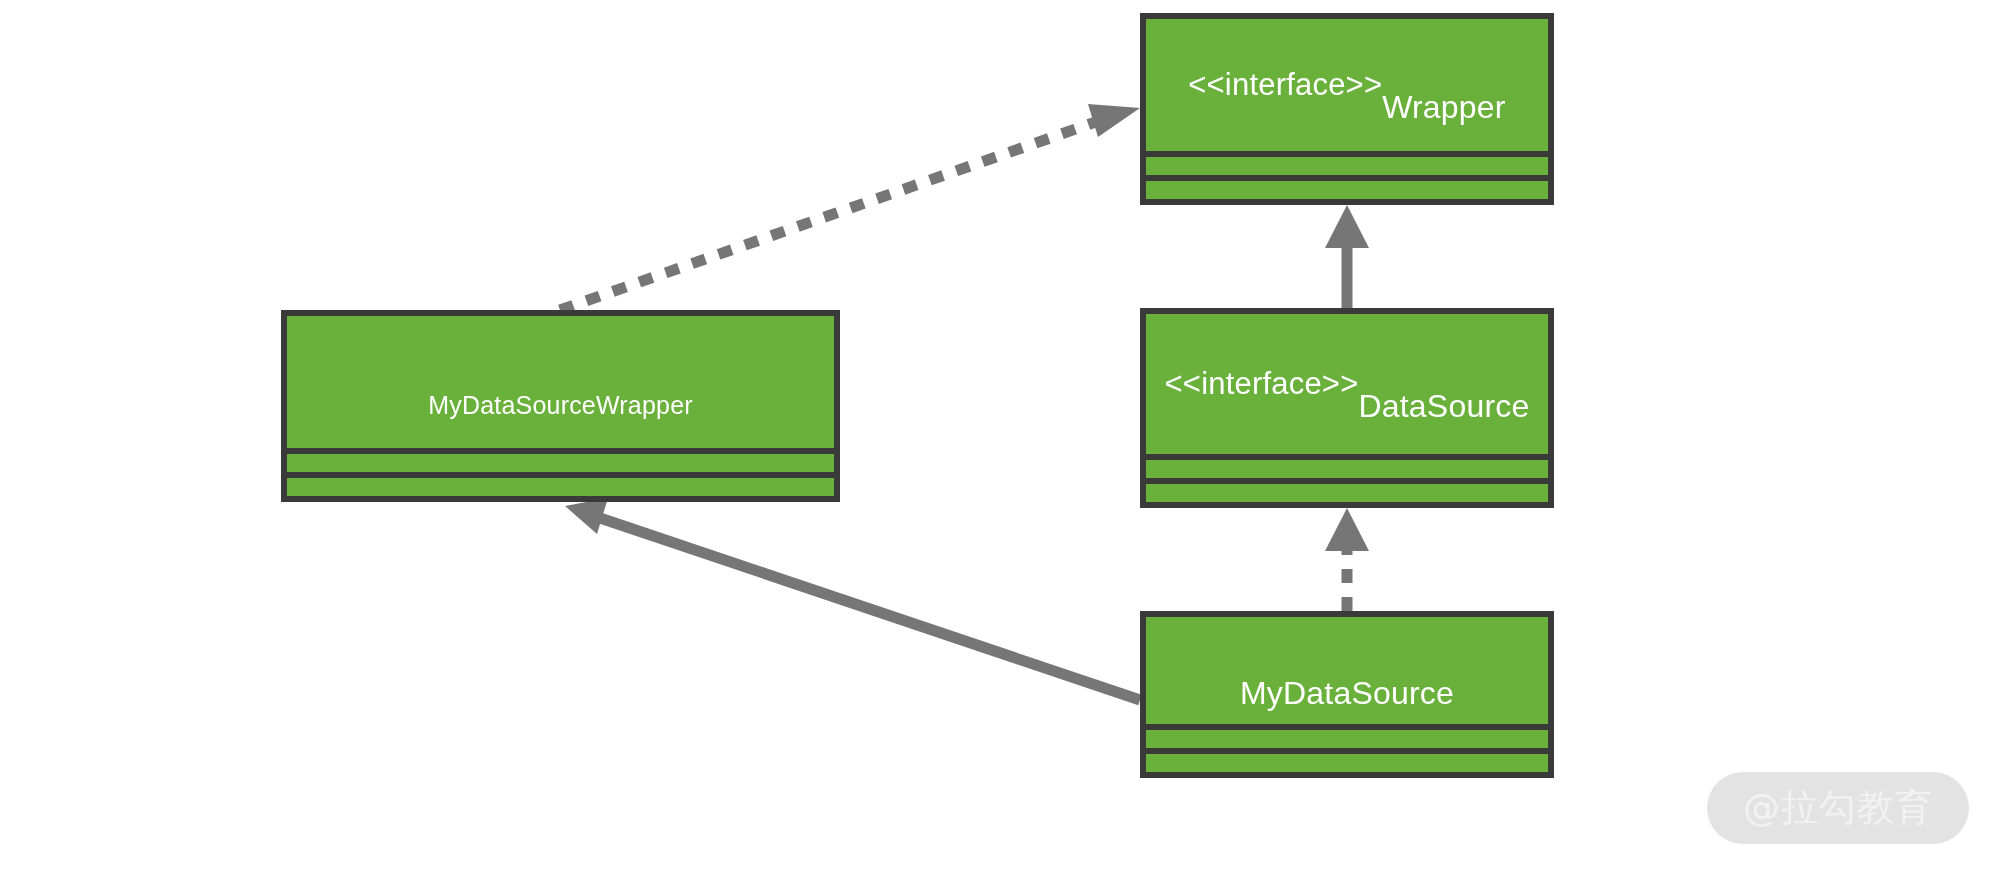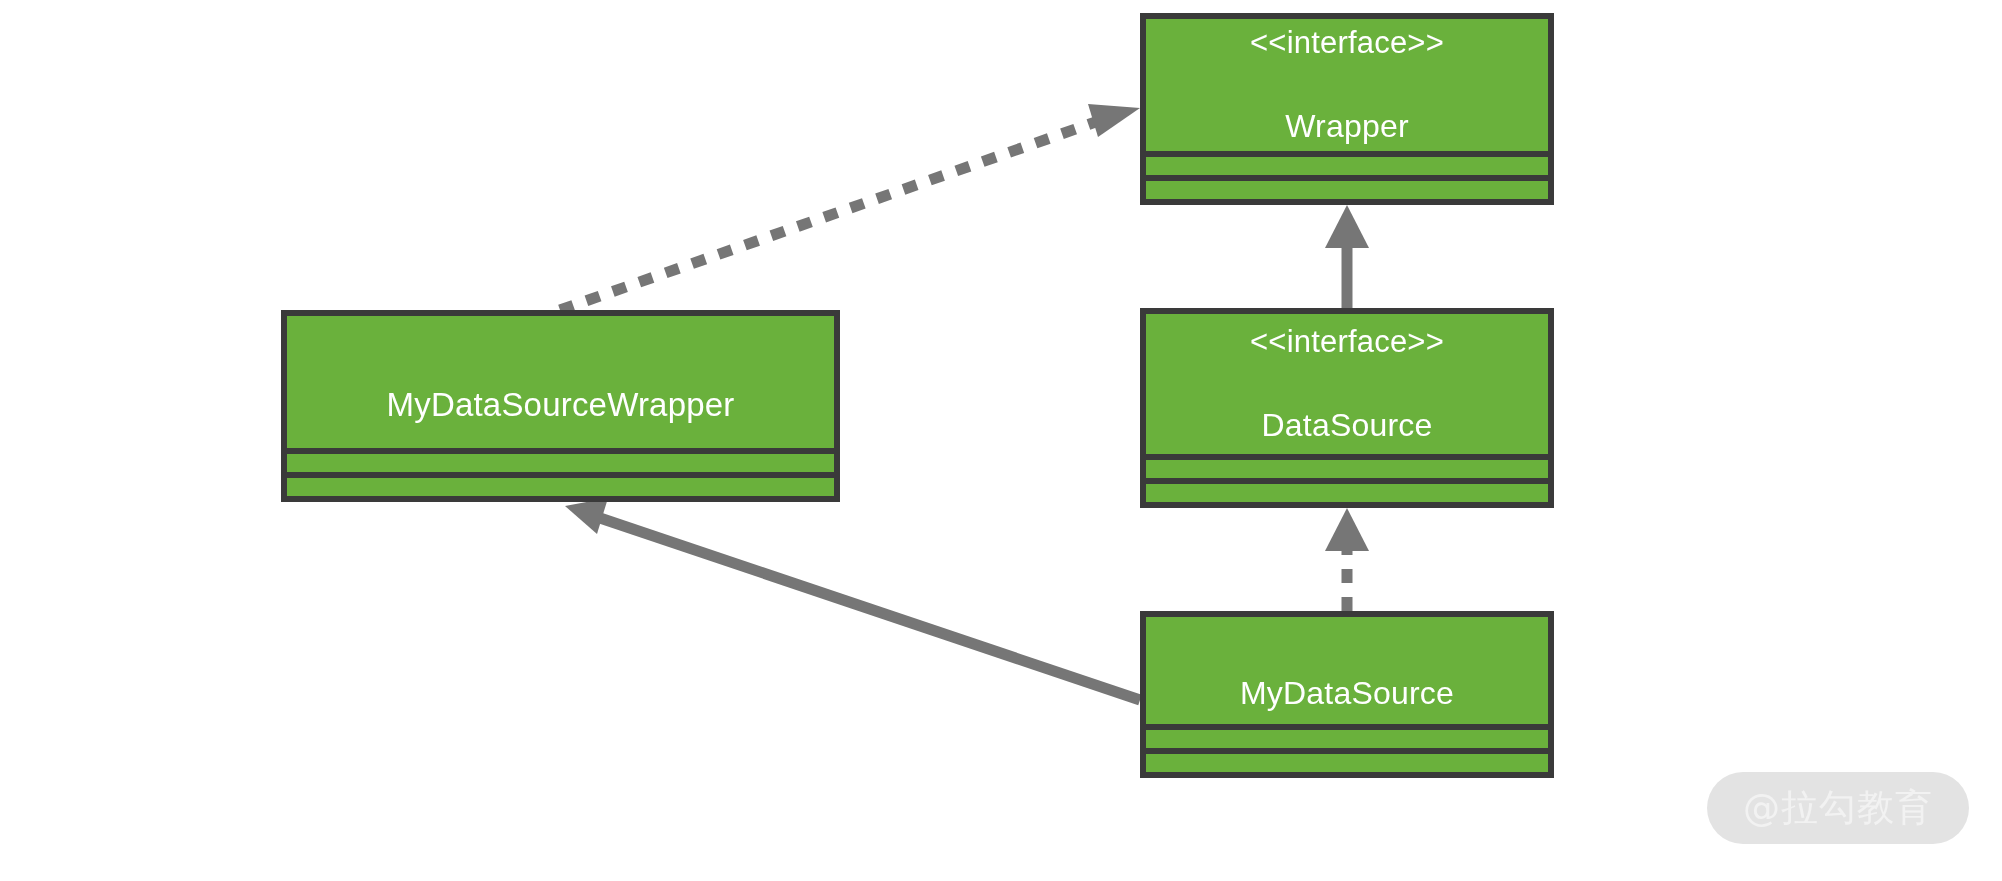--- a/index.html
+++ b/index.html
@@ -34,21 +34,21 @@
     background: #3a3a3a;
     border: 6px solid #3a3a3a;
     display: flex;
     flex-direction: column;
     z-index: 5;
   }
   .uml-title {
     flex: 1 1 auto;
     background: #6ab13c;
     display: flex;
-    flex-direction: column;
+    flex-direction: row;
     align-items: center;
     justify-content: center;
     color: #ffffff;
     text-align: center;
     line-height: 1.22;
     padding: 0 10px;
     box-sizing: border-box;
   }
   .uml-stereotype {
     font-size: 31px;
@@ -57,21 +57,21 @@
     white-space: nowrap;
   }
   .uml-name {
     font-size: 32px;
     font-weight: 400;
     letter-spacing: 0.2px;
     white-space: nowrap;
     margin-top: 46px;
   }
   .uml-name.wide {
-    font-size: 33px;
+    font-size: 25px;
   }
   .uml-compartment {
     flex: 0 0 auto;
     height: 18px;
     background: #6ab13c;
     margin-top: 6px;
   }
 
   
   .watermark {

